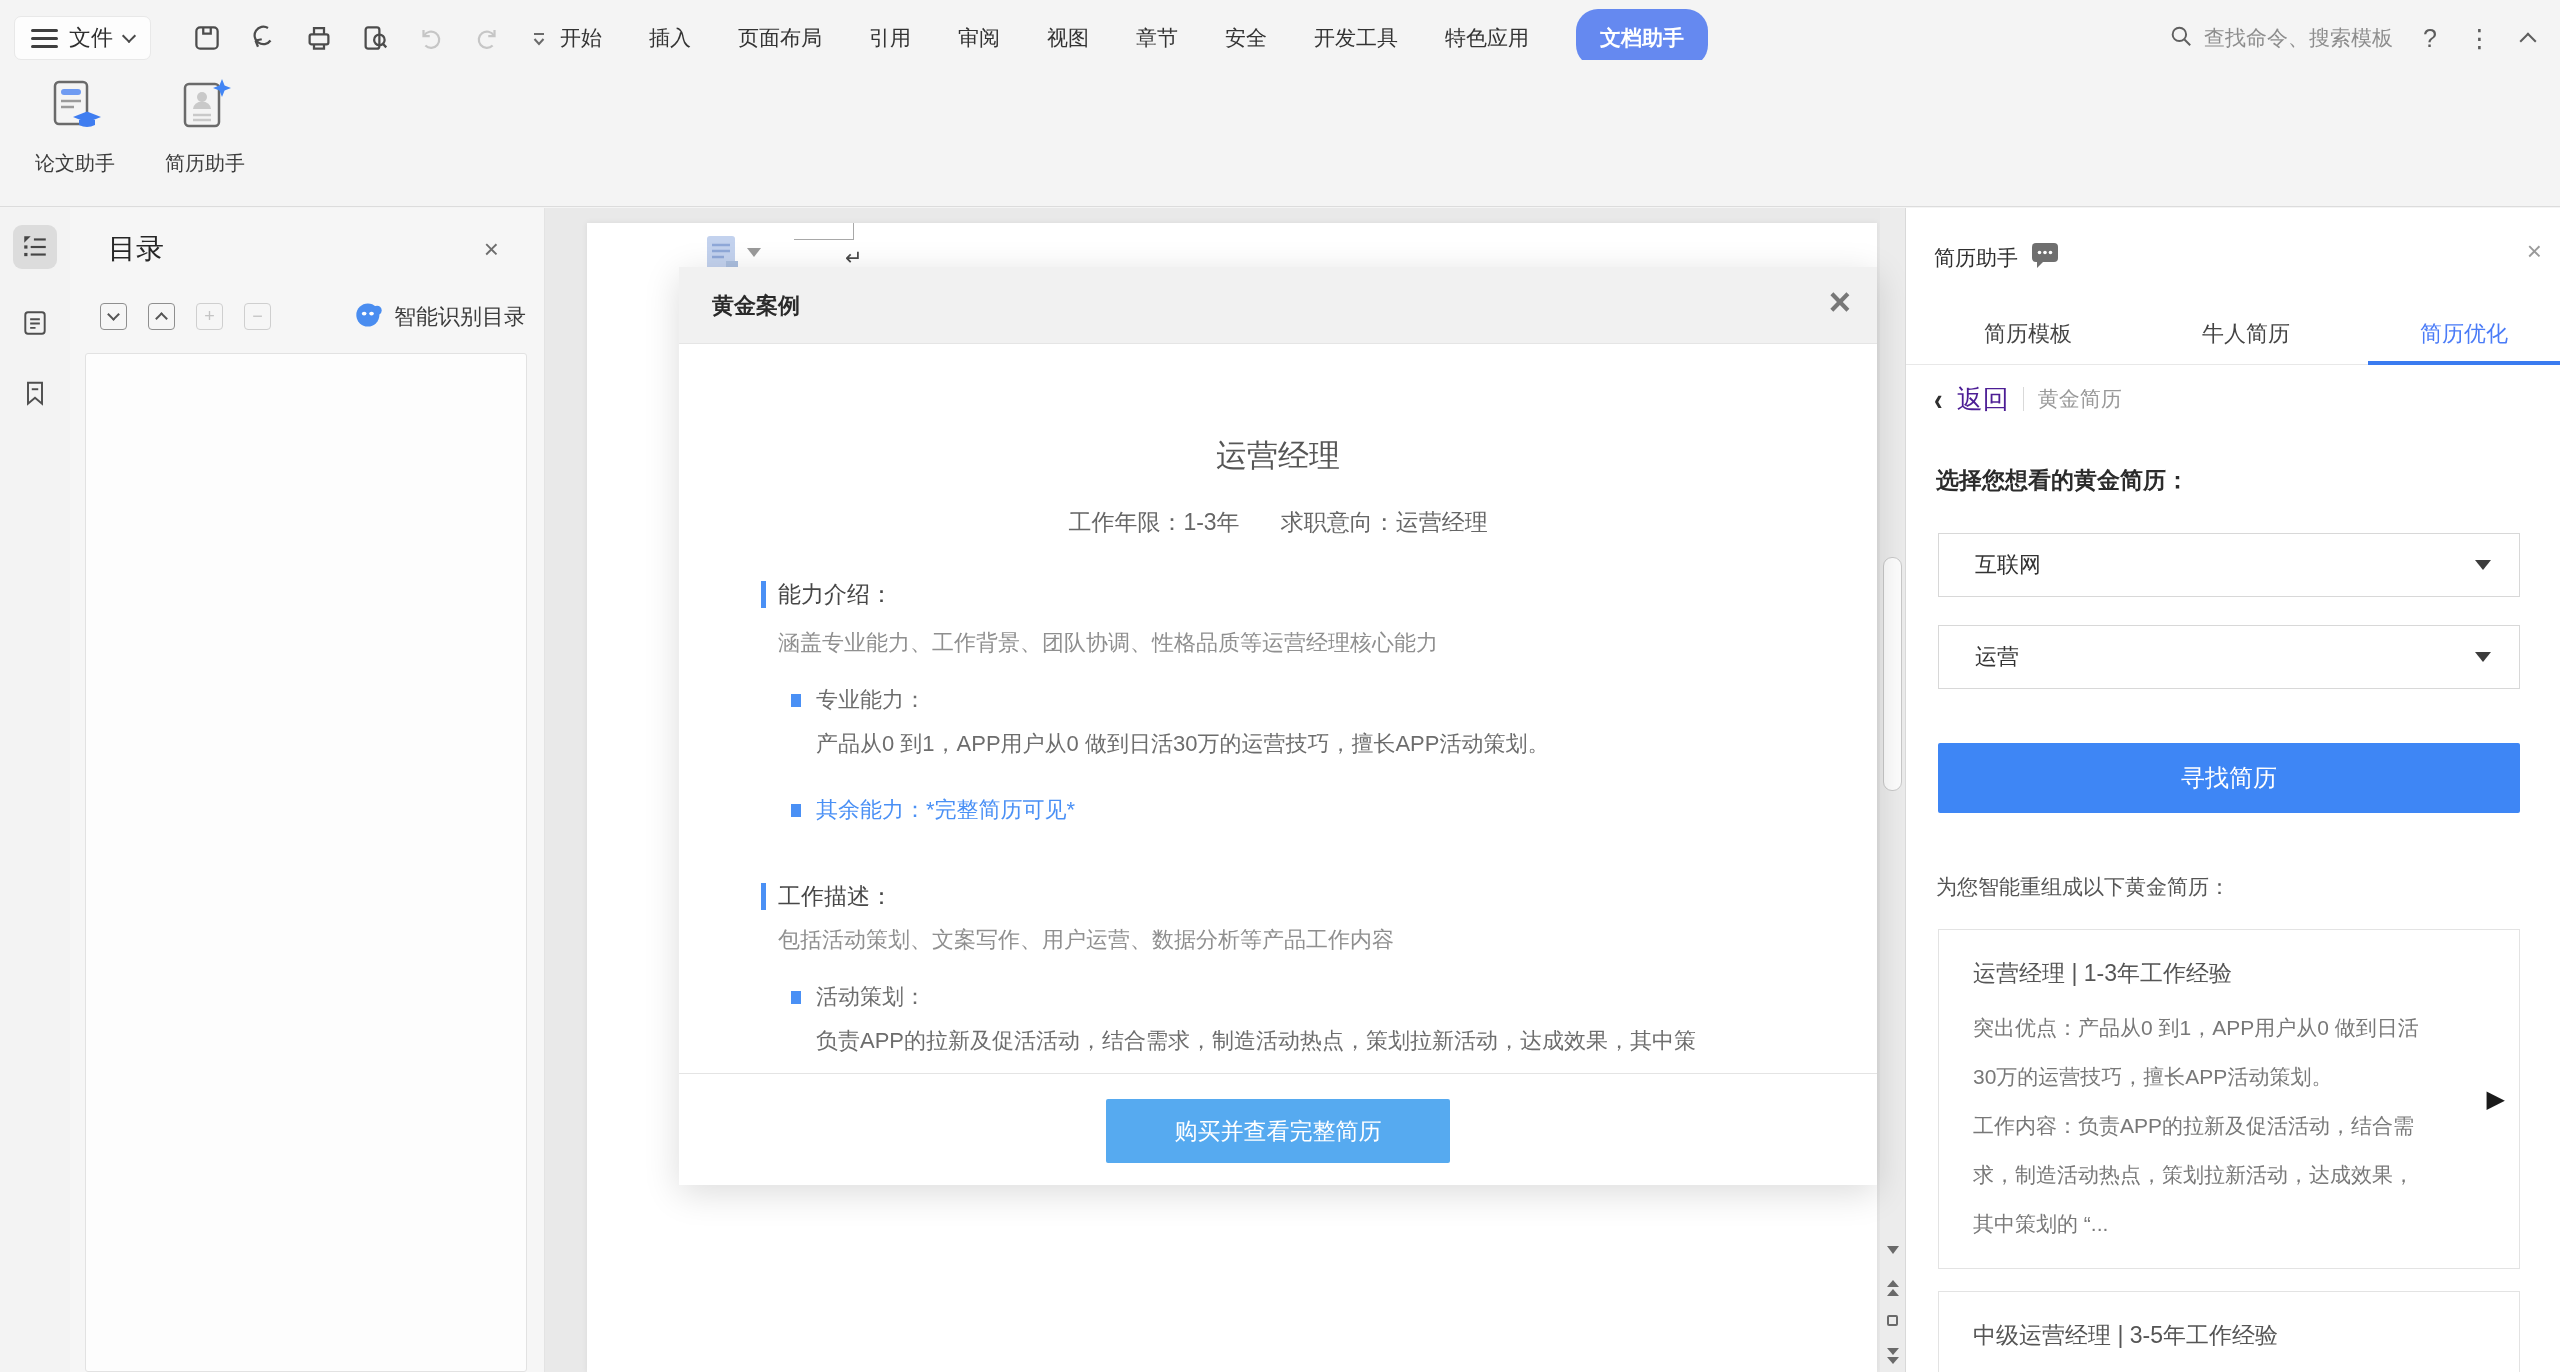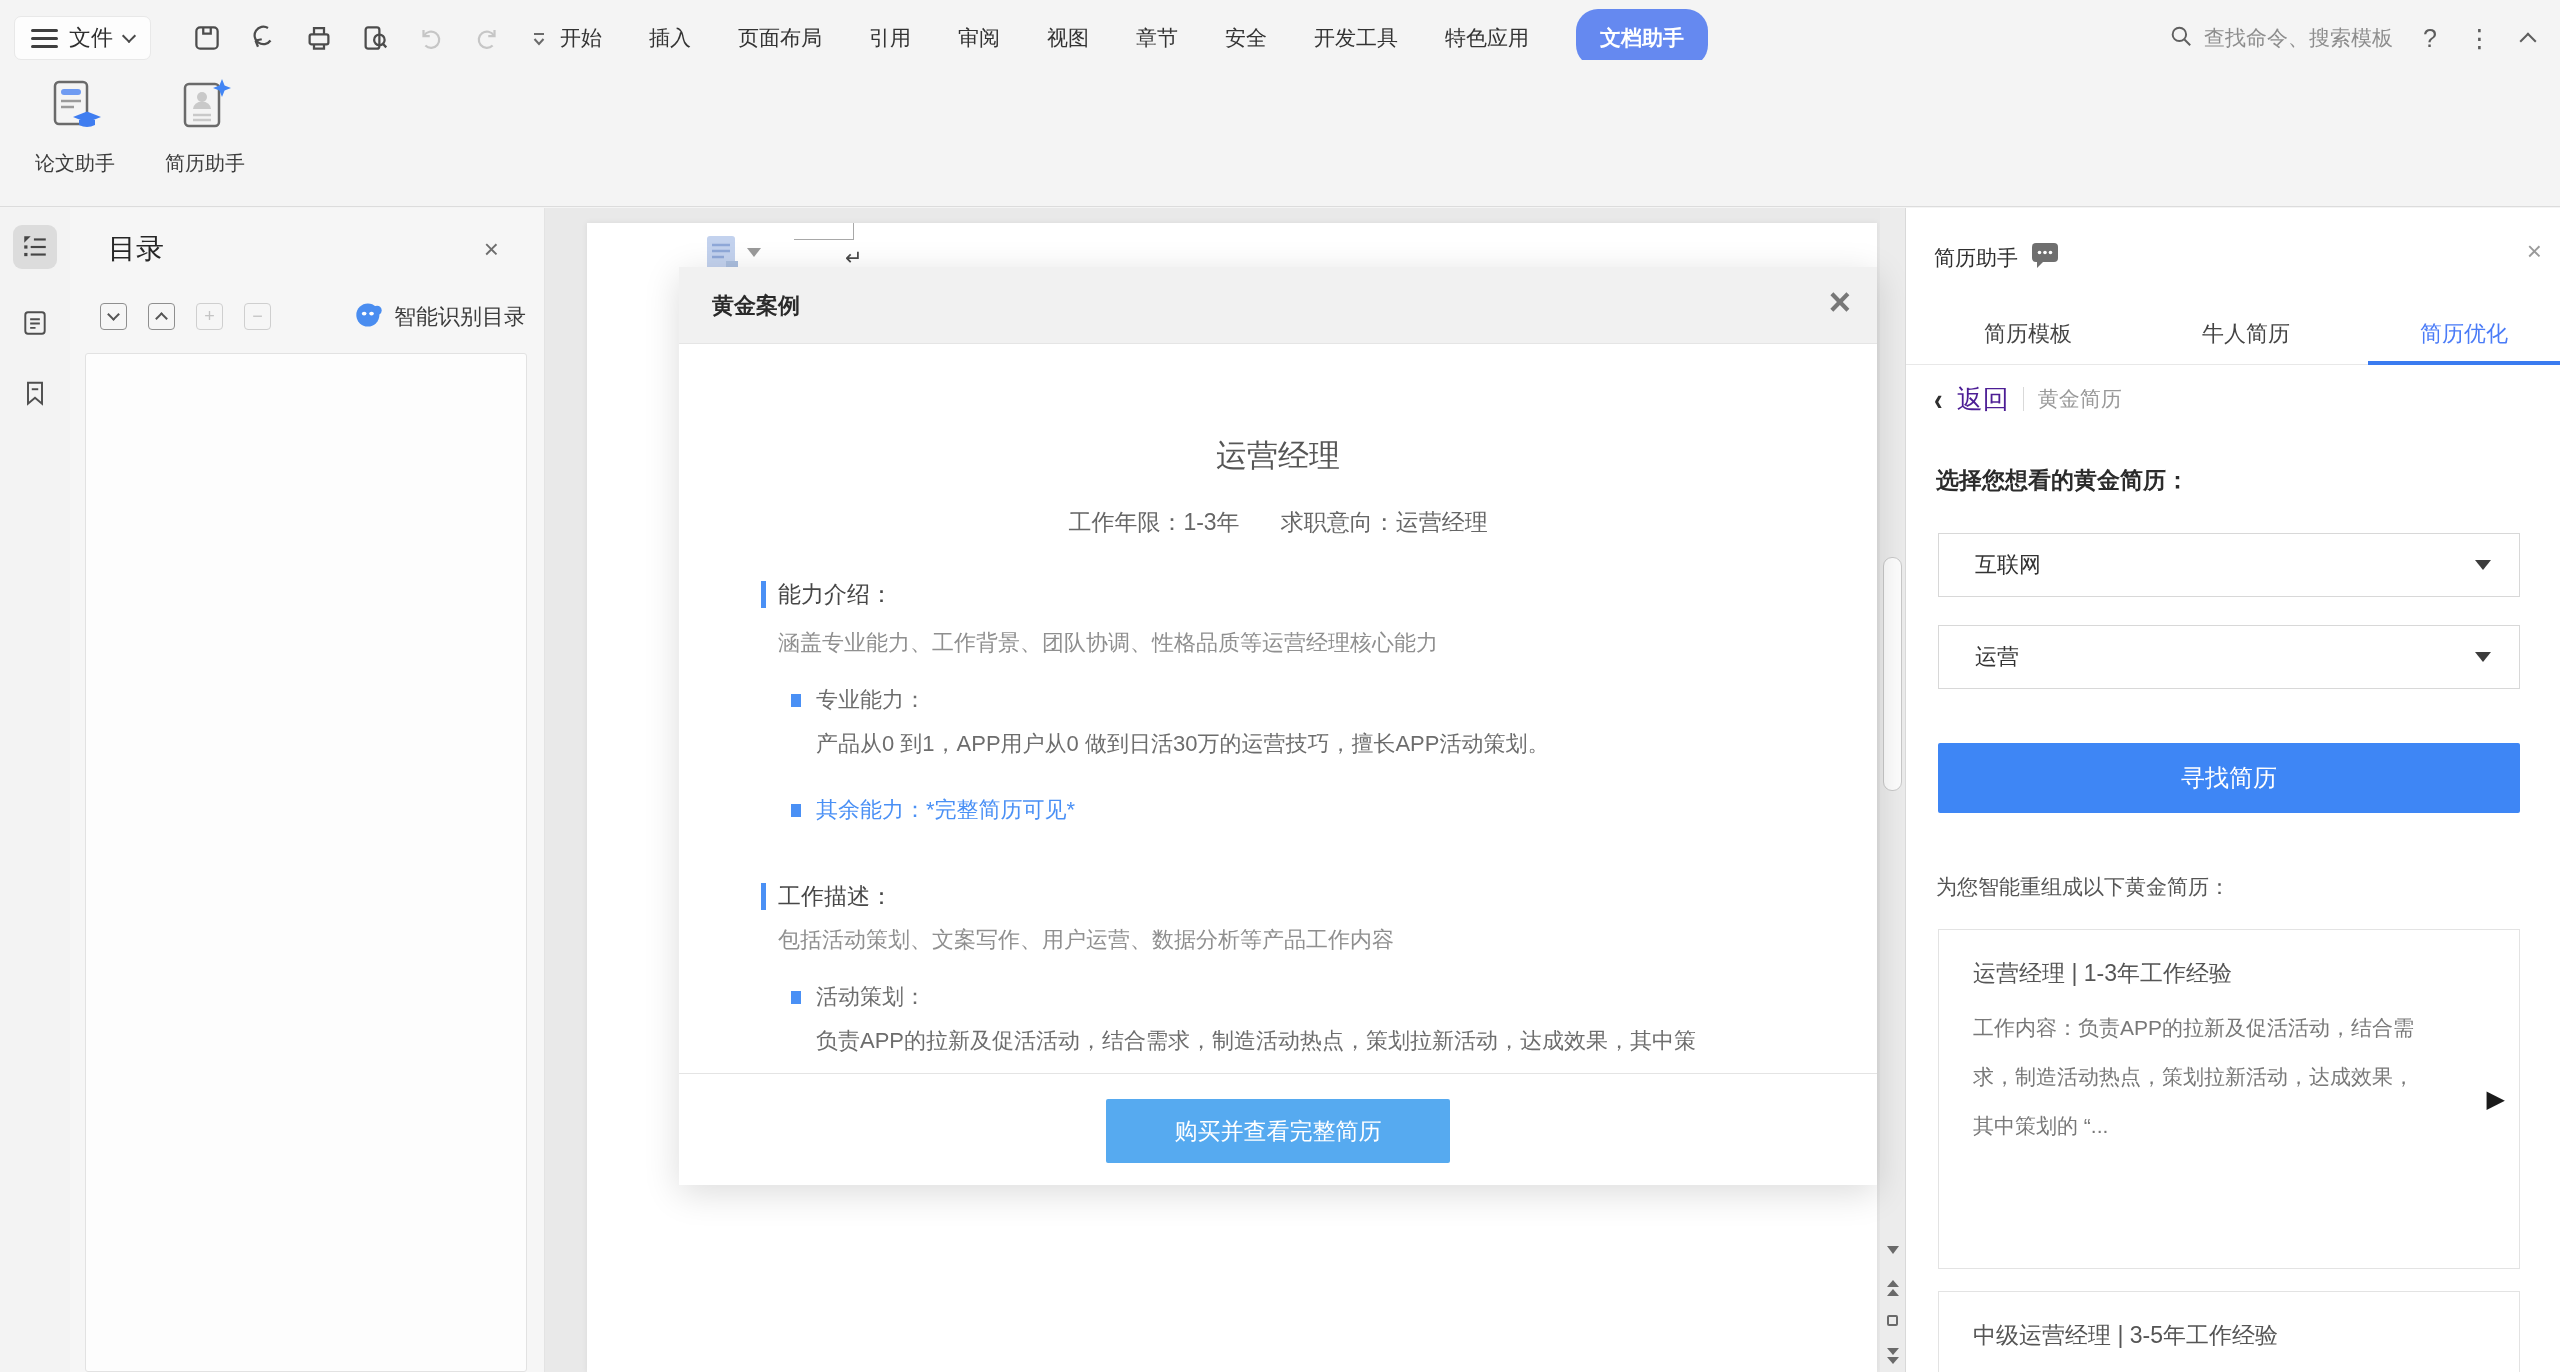--- a/index.html
+++ b/index.html
@@ -404,20 +404,21 @@
       <span class="rsel-val">运营</span>
       <span class="rsel-caret"></span>
     </div>
 
     <button class="find-btn">寻找简历</button>
 
     <div class="results-label">为您智能重组成以下黄金简历：</div>
 
     <div class="rcard c1">
       <div class="rcard-title">运营经理 | 1-3年工作经验</div>
+      <div class="rcard-body">突出优点：产品从0 到1，APP用户从0 做到日活30万的运营技巧，擅长APP活动策划。</div>
       <div class="rcard-body">工作内容：负责APP的拉新及促活活动，结合需求，制造活动热点，策划拉新活动，达成效果，其中策划的 “...</div>
       <span class="rcard-arrow">▶</span>
     </div>
 
     <div class="rcard c2">
       <div class="rcard-title">中级运营经理 | 3-5年工作经验</div>
     </div>
   </aside>
 </div>
 

